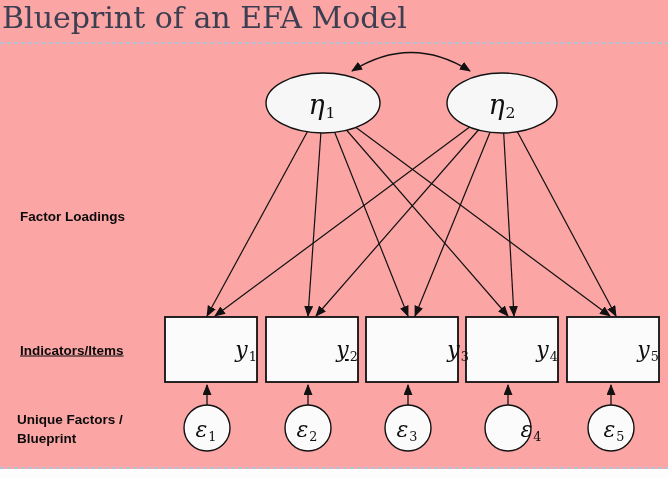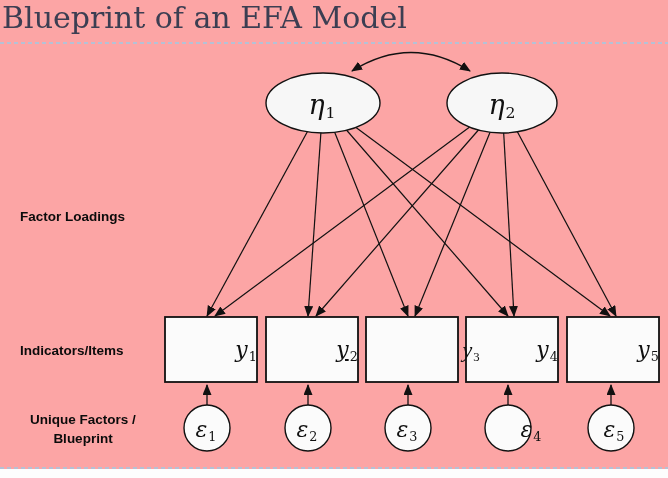--- a/index.html
+++ b/index.html
@@ -31,21 +31,21 @@
     background:#fdfdfd;
   }
   .diagram-svg{position:absolute;left:0;top:0;}
   .row-label{
     position:absolute;
     transform:translateY(-50%);
     font-size:13.5px;font-weight:bold;color:#0b0b0b;
     white-space:nowrap;
   }
   .row-label.two-line{
-    white-space:normal;text-align:center;line-height:19px;
+    white-space:normal;line-height:19px;
     transform:translateY(-50%);
   }
   .node-label{
     position:absolute;
     transform:translate(-50%,-50%);
     font-family:"DejaVu Serif", serif;
     color:#101010;
     white-space:nowrap;
     line-height:1;
     text-align:right;
@@ -117,40 +117,40 @@
     <g fill="#fbfbfb" stroke="#111111" stroke-width="1.4">
       <circle cx="207" cy="428" r="23"></circle>
       <circle cx="308" cy="428" r="23"></circle>
       <circle cx="408" cy="428" r="23"></circle>
       <circle cx="508" cy="428" r="23"></circle>
       <circle cx="611" cy="428" r="23"></circle>
     </g>
   </svg>
 
   <div class="row-label" style="left:20px;top:205px;margin-top:11px;">Factor Loadings</div>
-  <div class="row-label" style="left:20px;top:350px;">Indicators/Items</div>
+  <div class="row-label" style="left:20px;top:350px;text-decoration:underline;">Indicators/Items</div>
   <div class="row-label two-line" style="left:17px;top:429px;width:132px;">
     <div>Unique Factors /</div>
     <div>Blueprint</div>
   </div>
 
   <div class="node-label factor-label" style="left:322px;top:104px;">
     <span class="sym">η</span><span class="sub">1</span>
   </div>
   <div class="node-label factor-label" style="left:502px;top:104px;">
     <span class="sym">η</span><span class="sub">2</span>
   </div>
 
   <div class="node-label indicator-label" style="left:211px;top:350px;">
     <span class="sym">y</span><span class="sub">1</span>
   </div>
   <div class="node-label indicator-label" style="left:312px;top:350px;text-decoration:underline;">
     <span class="sym">y</span><span class="sub">2</span>
   </div>
-  <div class="node-label indicator-label" style="left:436px;top:350px;font-family:Liberation Serif, serif;">
+  <div class="node-label indicator-label" style="left:423px;top:350px;">
     <span class="sym">y</span><span class="sub">3</span>
   </div>
   <div class="node-label indicator-label" style="left:512px;top:350px;">
     <span class="sym">y</span><span class="sub">4</span>
   </div>
   <div class="node-label indicator-label" style="left:613px;top:350px;">
     <span class="sym">y</span><span class="sub">5</span>
   </div>
 
   <div class="node-label residual-label" style="left:206px;top:430px;">

